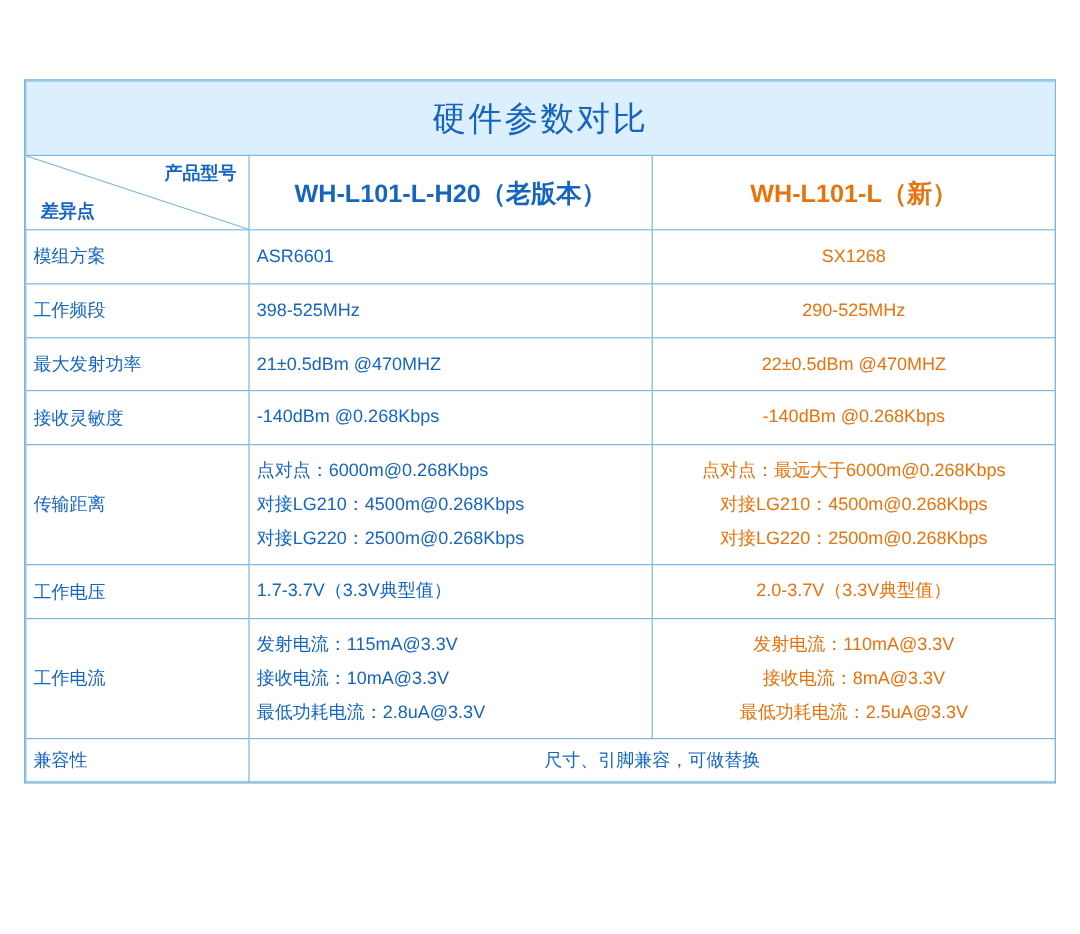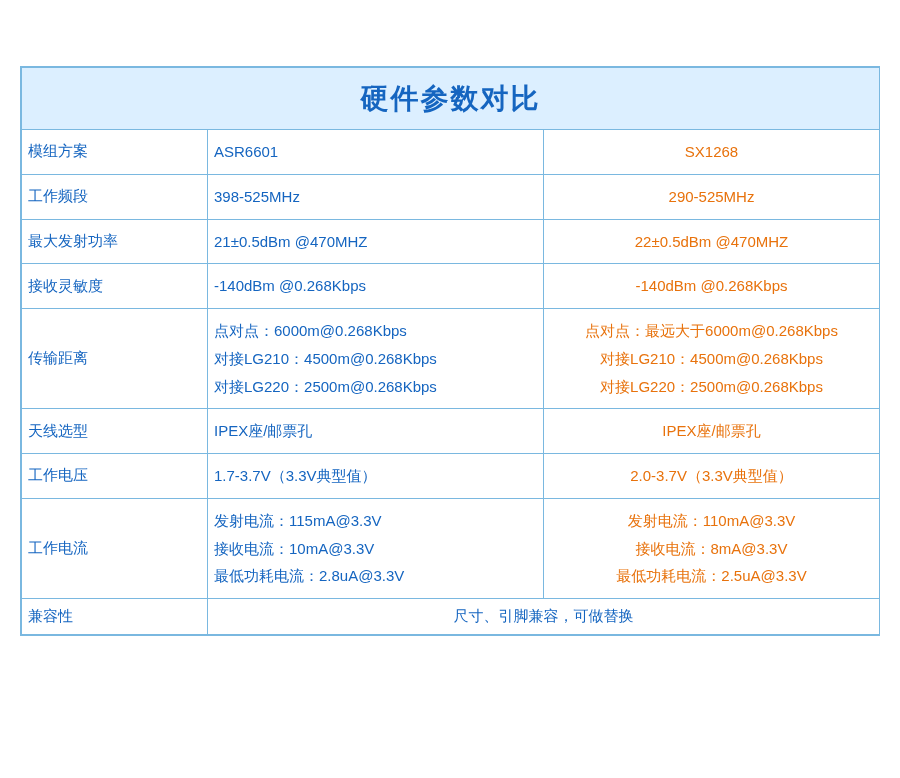--- a/index.html
+++ b/index.html
@@ -38,21 +38,21 @@
     vertical-align: middle;
     padding: 8px 6px;
     box-sizing: border-box;
   }
   
   .title-cell {
     background: #dcefff;
     text-align: center;
     color: #1565c0;
     font-size: 28px;
-    font-weight: bold;
+    font-weight: normal;
     letter-spacing: 2px;
     height: 62px;
     padding: 0;
   }
   
   .hdr-diag {
     position: relative;
     height: 62px;
     padding: 0;
     background: #ffffff;
@@ -134,20 +134,31 @@
     <table class="spec">
       <colgroup>
         <col class="col-label">
         <col class="col-old">
         <col class="col-new">
       </colgroup>
       <tbody>
         <tr>
           <td class="title-cell" colspan="3">硬件参数对比</td>
         </tr>
+        <tr>
+          <td class="hdr-diag">
+            <svg class="diag-line" viewBox="0 0 186 62" preserveAspectRatio="none">
+              <line x1="0" y1="0" x2="186" y2="62" stroke="#7ab8e0" stroke-width="1"></line>
+            </svg>
+            <span class="lbl-top">产品型号</span>
+            <span class="lbl-bottom">差异点</span>
+          </td>
+          <td class="hdr-old">WH-L101-L-H20（老版本）</td>
+          <td class="hdr-new">WH-L101-L（新）</td>
+        </tr>
 
         <tr>
           <td class="rowlabel">模组方案</td>
           <td class="cell-old">
             <span class="ml">ASR6601</span>
           </td>
           <td class="cell-new">
             <span class="ml">SX1268</span>
           </td>
         </tr>
@@ -190,29 +201,20 @@
             <span class="ml">对接LG210：4500m@0.268Kbps</span>
             <span class="ml">对接LG220：2500m@0.268Kbps</span>
           </td>
           <td class="cell-new">
             <span class="ml">点对点：最远大于6000m@0.268Kbps</span>
             <span class="ml">对接LG210：4500m@0.268Kbps</span>
             <span class="ml">对接LG220：2500m@0.268Kbps</span>
           </td>
         </tr>
 
-        <tr>
-          <td class="rowlabel">天线选型</td>
-          <td class="cell-old">
-            <span class="ml">IPEX座/邮票孔</span>
-          </td>
-          <td class="cell-new">
-            <span class="ml">IPEX座/邮票孔</span>
-          </td>
-        </tr>
 
         <tr>
           <td class="rowlabel">工作电压</td>
           <td class="cell-old">
             <span class="ml">1.7-3.7V（3.3V典型值）</span>
           </td>
           <td class="cell-new">
             <span class="ml">2.0-3.7V（3.3V典型值）</span>
           </td>
         </tr>

